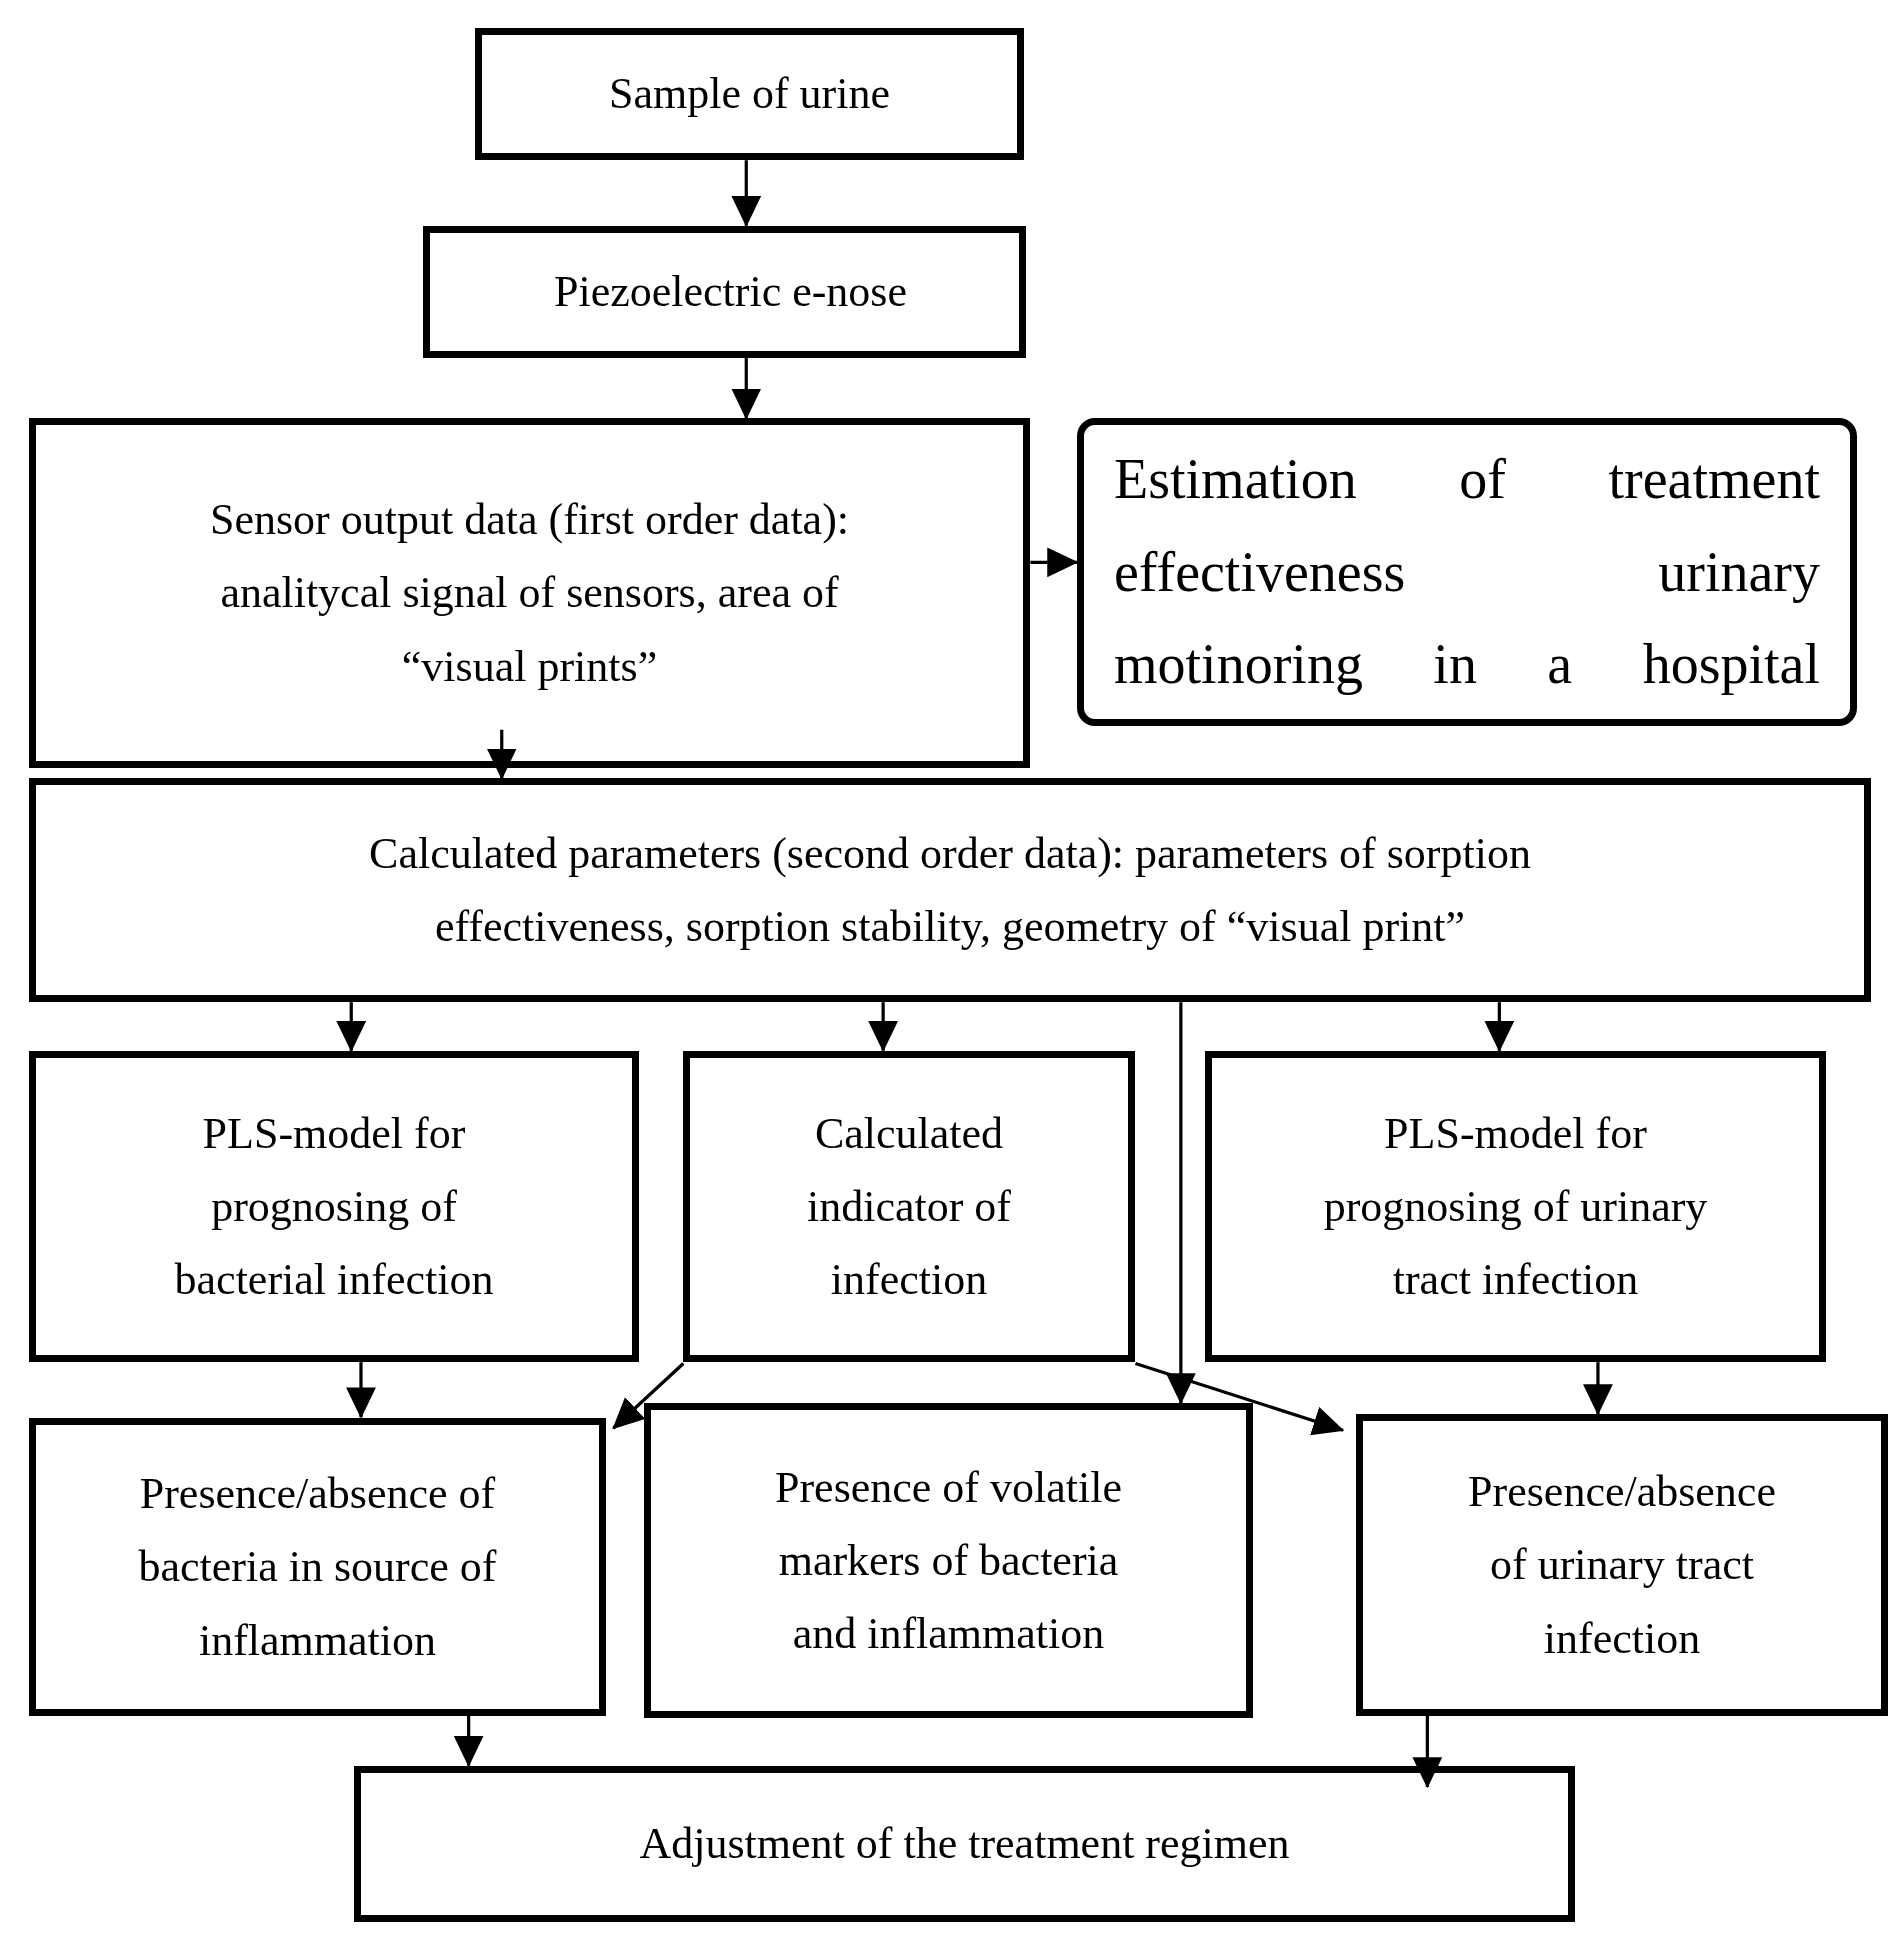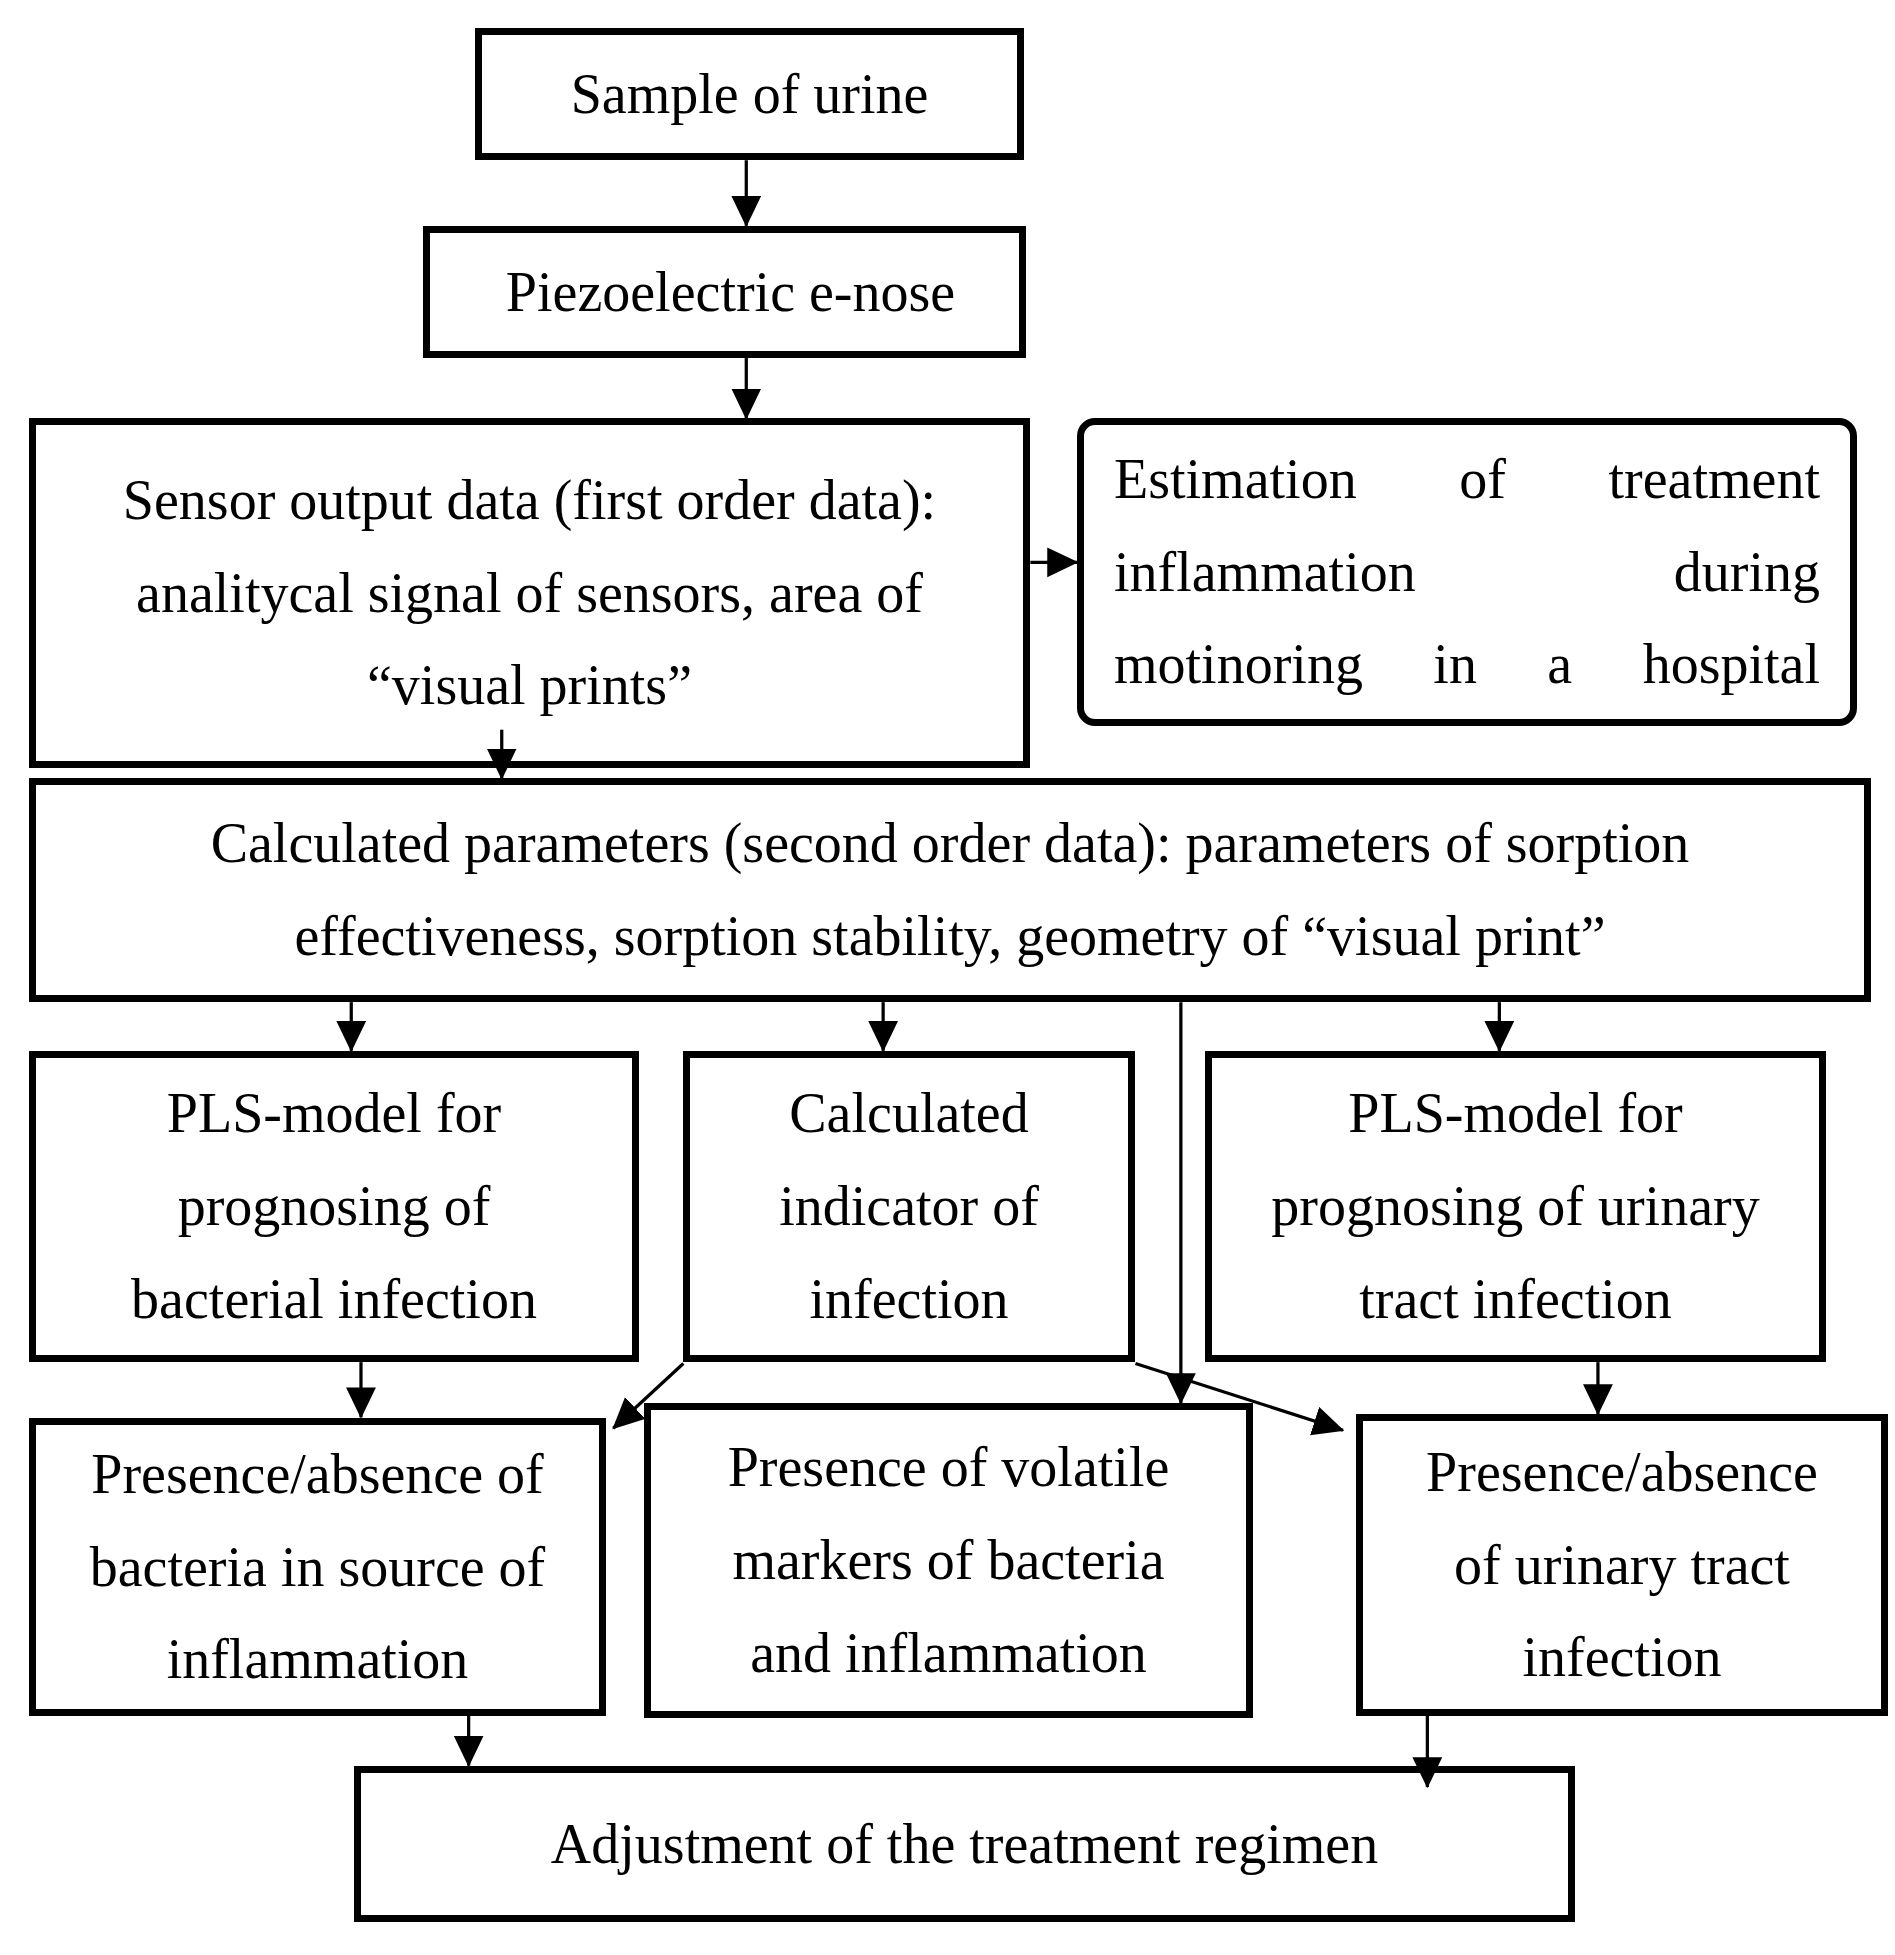--- a/index.html
+++ b/index.html
@@ -18,21 +18,21 @@
     border: 7.1px solid #000000;
     background: #ffffff;
     display: flex;
     align-items: center;
     justify-content: center;
   }
   .txt {
     width: 100%;
     white-space: pre-line;
     text-align: center;
-    font-size: 56px;
+    font-size: 44px;
     line-height: 1.66;
   }
   .jlines {
     width: 100%;
     box-sizing: border-box;
     padding: 0 30px;
   }
   .jline {
     font-size: 56px;
     line-height: 1.66;
@@ -63,21 +63,21 @@
 
   <div class="node" style="left:29px; top:418px; width:1001px; height:350px;">
     <div class="txt">Sensor output data (first order data):
 analitycal signal of sensors, area of
 “visual prints”</div>
   </div>
 
   <div class="node" style="left:1077px; top:418px; width:780px; height:308px;border-radius:18px;">
     <div class="jlines">
       <div class="jline">Estimation of treatment</div>
-      <div class="jline">inflammation during</div>
+      <div class="jline">effectiveness urinary</div>
       <div class="jline">motinoring in a hospital</div>
     </div>
   </div>
 
   <div class="node" style="left:29px; top:778px; width:1842px; height:224px;">
     <div class="txt">Calculated parameters (second order data): parameters of sorption
 effectiveness, sorption stability, geometry of “visual print”</div>
   </div>
 
   <div class="node" style="left:29px; top:1051px; width:610px; height:311px;">

